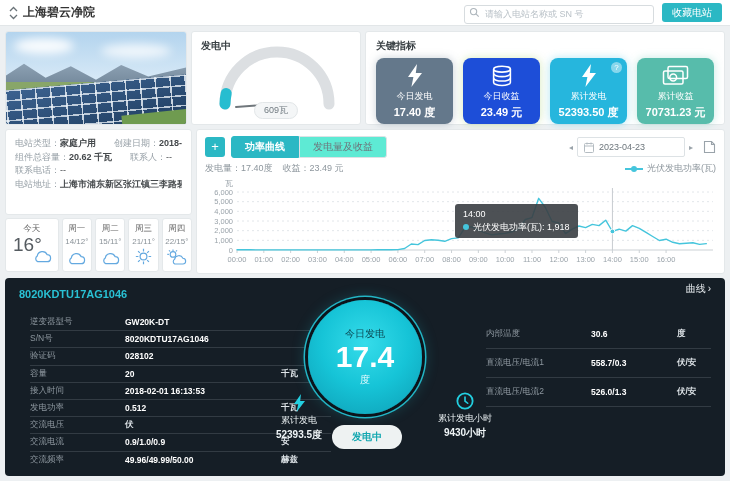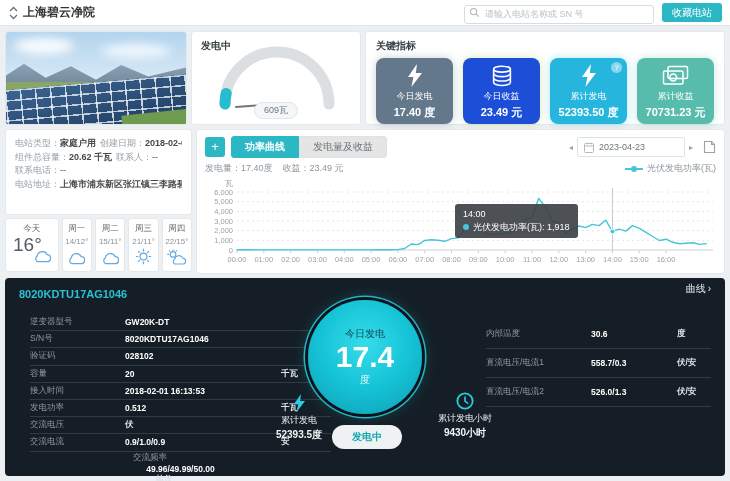--- a/index.html
+++ b/index.html
@@ -60,21 +60,21 @@
   .kpi-icon { height:26px; display:flex; align-items:center; }
   .kpi-label { font-size:9px; margin-top:1px; }
   .kpi-value { font-size:11px; font-weight:bold; margin-top:2px; }
   .kpi-badge { position:absolute; right:5px; top:4px; width:11px; height:11px; border-radius:50%;
                background:rgba(255,255,255,.45); color:#fff; font-size:8px; line-height:11px;
                text-align:center; cursor:pointer; }
 
   
   #details-card { left:5px; top:129px; width:187px; height:86px; padding:7px 9px; }
   .d-row { font-size:9px; line-height:13.5px; white-space:nowrap; overflow:hidden; }
-  .d-pair { margin-right:4px; }
+  .d-pair { margin-right:18px; }
   .d-label { color:#97a0a7; }
   .d-value { color:#45494c; }
   .d-value.bold { font-weight:bold; }
 
   
   #weather-row { position:absolute; left:5px; top:218px; width:187px; height:54px; display:flex; gap:3px; }
   .w-card { background:#fff; border:1px solid #e4e8ea; border-radius:3px; flex:1;
             display:flex; flex-direction:column; align-items:center; padding:4px 2px 2px; }
   .w-card.today { flex:1.55; align-items:flex-start; padding:4px 7px 2px; position:relative; }
   .w-label { font-size:8.5px; color:#666; width:100%; text-align:center; }
@@ -83,21 +83,21 @@
   .w-temp-big { font-size:19px; color:#555b60; font-weight:normal; line-height:20px; }
   .w-icon { margin-top:auto; }
   .today .w-icon { position:absolute; right:5px; bottom:4px; }
 
   
   #chart-card { left:196px; top:129px; width:529px; height:145px; padding:6px 8px 0; }
   .ch-head { display:flex; align-items:center; height:22px; }
   .btn-add { width:20px; height:20px; background:#2bb8c4; color:#fff; border:none; border-radius:3px;
              font-size:13px; line-height:18px; cursor:pointer; }
   .tabs { display:flex; margin-left:6px; }
-  .tab { font-size:10px; padding:3px 13px; border:1px solid #dde2e5; background:#e5e5e5; color:#6d767c;
+  .tab { font-size:10px; padding:3px 13px; border:1px solid #dde2e5; background:#5eead4; color:#6d767c;
          cursor:pointer; }
   .tab:first-child { border-radius:3px 0 0 3px; }
   .tab:last-child { border-radius:0 3px 3px 0; }
   .tab.active { background:#2bb8c4; border-color:#2bb8c4; color:#fff; font-weight:bold; }
   .nav-arrow { font-size:8px; color:#9aa3aa; padding:0 4px; cursor:pointer; }
   .datebox { display:flex; align-items:center; gap:5px; width:108px; height:20px;
              border:1px solid #dde2e5; border-radius:2px; padding:0 6px; cursor:pointer; }
   .datebox span { font-size:9px; color:#6d767c; }
   .export-ic { margin-left:6px; cursor:pointer; display:flex; }
   .ch-sub { display:flex; align-items:center; height:15px; margin-top:3px; font-size:9px; color:#9aa3aa; }
@@ -119,21 +119,21 @@
   #inv-title { position:absolute; left:14px; top:10px; font-size:11px; font-weight:bold; color:#29c1d4; }
   #curve-link { position:absolute; right:14px; top:4px; font-size:10px; color:#e8edf0; cursor:pointer; }
   #curve-link .chev { margin-left:2px; }
   .dtable { position:absolute; }
   #left-table { left:14px; top:36px; width:312px; }
   #right-table { left:470px; top:42px; width:236px; }
   .t-row { display:flex; align-items:center; border-bottom:1px solid #323b43;margin-left:11px; }
   #left-table .t-row { height:17.2px; }
   #right-table .t-row { height:29px; }
   .t-row:last-child { border-bottom:1px solid #323b43; }
-  #left-table .t-row:last-child { border-bottom:none;flex-direction:column; }
+  #left-table .t-row:last-child { border-bottom:none; }
   .t-label { color:#8d979f; font-size:8.5px; }
   #left-table .t-label { width:95px; }
   #right-table .t-label { width:105px; }
   .t-value { color:#fff; font-size:8.5px; font-weight:bold; flex:1; }
   .t-unit { color:#dfe5e9; font-size:8.5px; font-weight:bold; }
   #left-table .t-unit { width:50px; }
   #right-table .t-unit { width:34px; }
 
   .big-gauge { position:absolute; left:303px; top:22px; width:114px; height:114px; border-radius:50%;
                background:radial-gradient(circle at 50% 38%, #36dcea 0%, #16c4d7 48%, #0d9cb3 100%);

